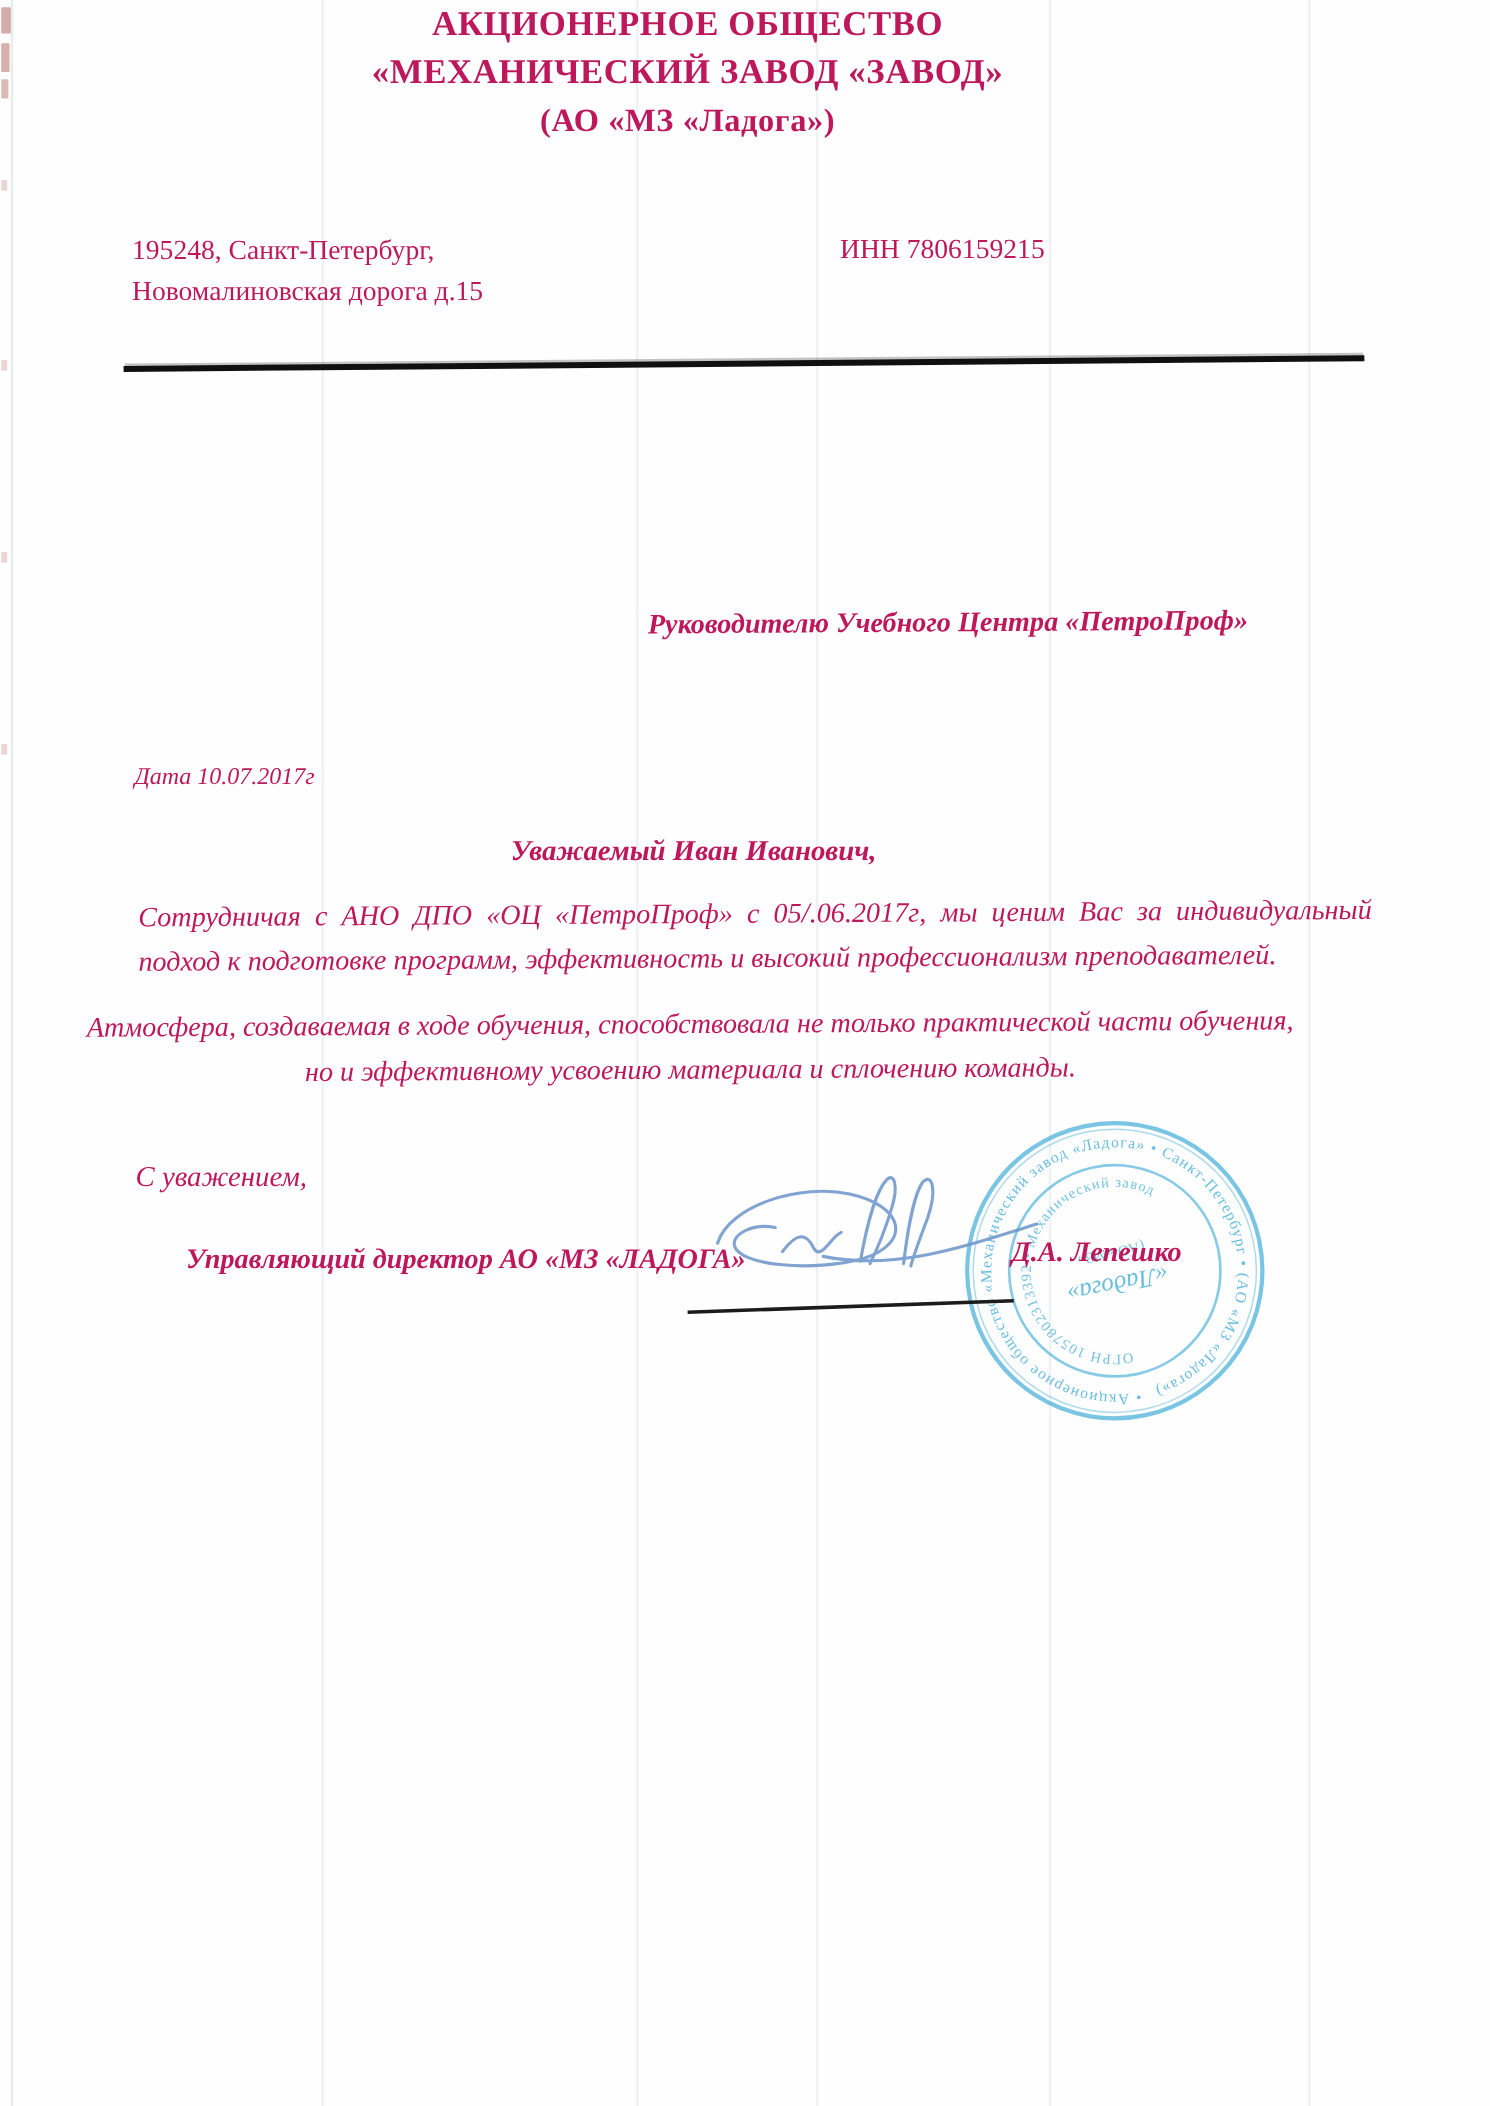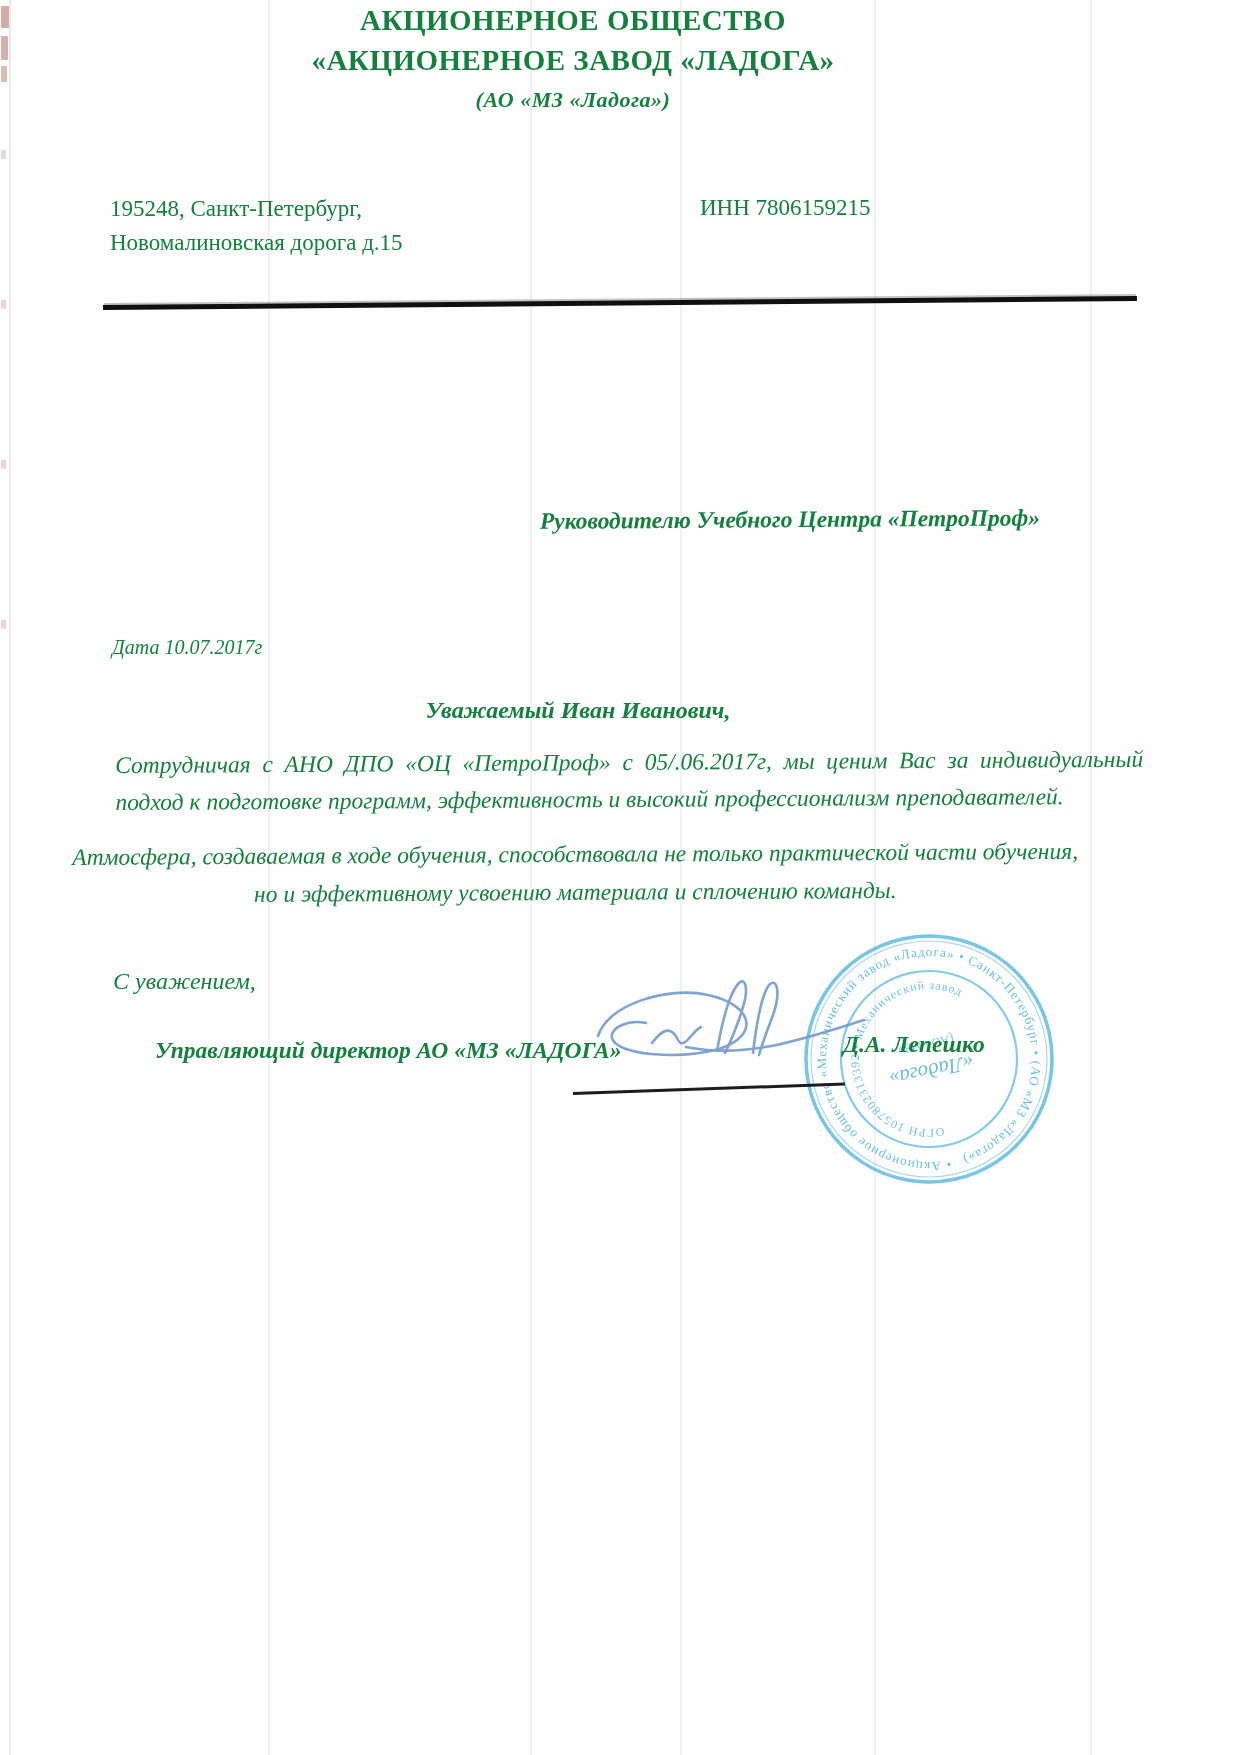--- a/index.html
+++ b/index.html
@@ -3,37 +3,37 @@
 <meta charset="utf-8">
 <style>
   html,body{margin:0;padding:0;background:#e8e8e8;}
   .page{
     position:relative;
     width:1242px;height:1755px;
     margin:0 auto;
     background:#fefefe;
     overflow:hidden;
     font-family:"Liberation Serif", serif;
-    color:#15803d;
+    color:#be185d;
   }
   .abs{position:absolute;}
   
   .streak{position:absolute;top:0;bottom:0;width:2px;background:rgba(140,170,185,0.14);}
   .seam{position:absolute;top:0;bottom:0;left:9px;width:2px;background:rgba(150,175,175,0.22);}
   .artifact{position:absolute;left:1px;background:#9c3c30;border-radius:1px;}
 
   .org-header{
     left:0;top:64;width:1146px;
     text-align:center;
     font-weight:bold;
     line-height:40px;
     letter-spacing:.5px;
   }
   .org-line12{font-size:29px;}
-  .org-line3{font-size:22px;font-style:italic;}
+  .org-line3{font-size:27px;}
 
   .addr{
     left:110px;top:192px;
     font-size:23px;line-height:34px;
   }
   .inn{
     left:700px;top:190px;width:286px;
     text-align:left;
     font-size:23px;line-height:35px;
   }
@@ -114,21 +114,21 @@
   <div class="artifact" style="top:6px;width:8px;height:22px;opacity:.42"></div>
   <div class="artifact" style="top:36px;width:7px;height:24px;opacity:.40"></div>
   <div class="artifact" style="top:66px;width:6px;height:16px;opacity:.34"></div>
   <div class="artifact" style="top:150px;width:5px;height:9px;opacity:.2"></div>
   <div class="artifact" style="top:300px;width:5px;height:9px;opacity:.2"></div>
   <div class="artifact" style="top:460px;width:5px;height:9px;opacity:.2"></div>
   <div class="artifact" style="top:620px;width:5px;height:9px;opacity:.2"></div>
 
   <div class="abs org-header">
     <div class="org-line12">АКЦИОНЕРНОЕ ОБЩЕСТВО</div>
-    <div class="org-line12">«АКЦИОНЕРНОЕ ЗАВОД «ЛАДОГА»</div>
+    <div class="org-line12">«МЕХАНИЧЕСКИЙ ЗАВОД «ЗАВОД»</div>
     <div class="org-line3">(АО «МЗ «Ладога»)</div>
   </div>
 
   <div class="abs addr">
     <div>195248, Санкт-Петербург,</div>
     <div>Новомалиновская дорога д.15</div>
   </div>
 
   <div class="abs inn">
     <div>ИНН 7806159215</div>

